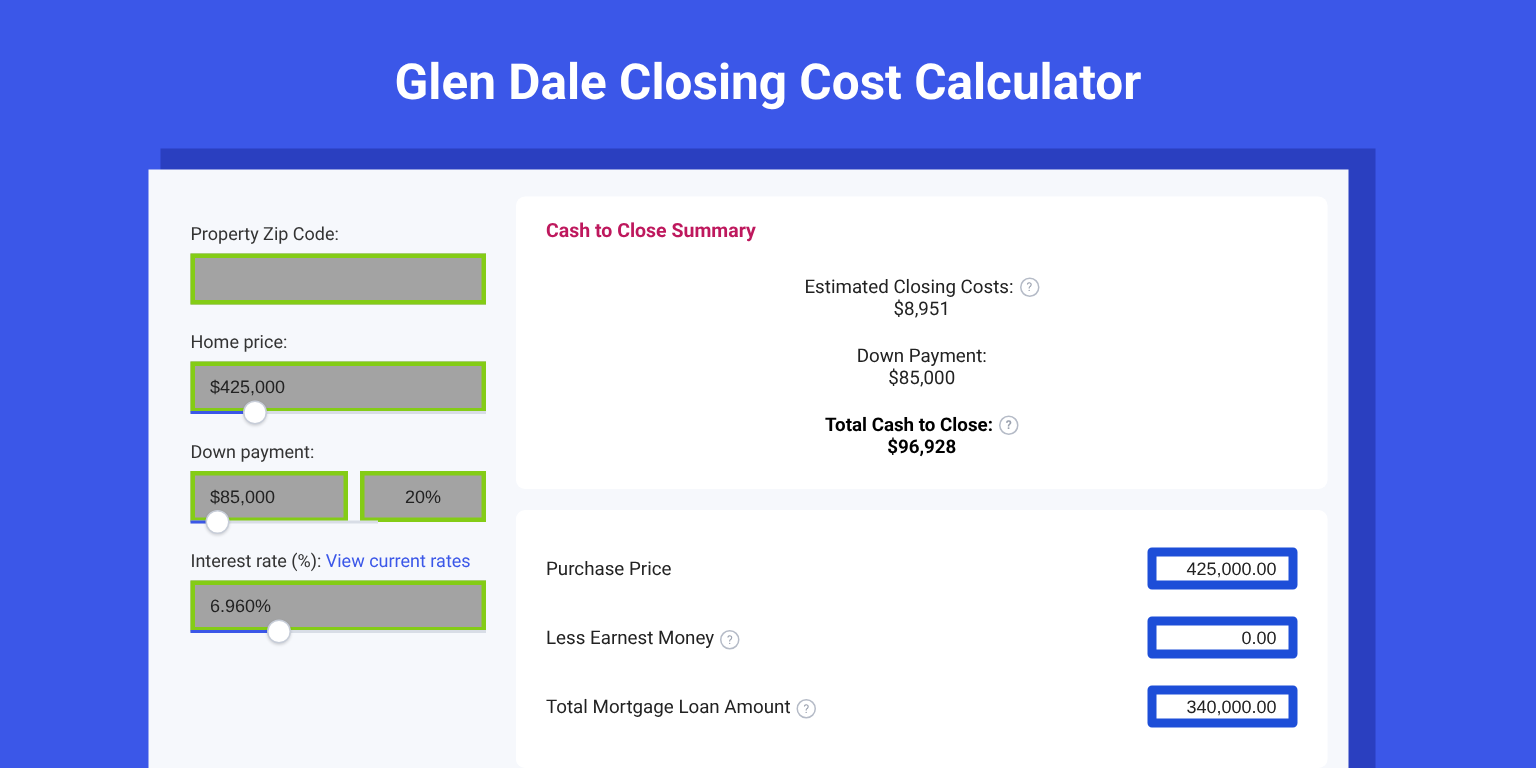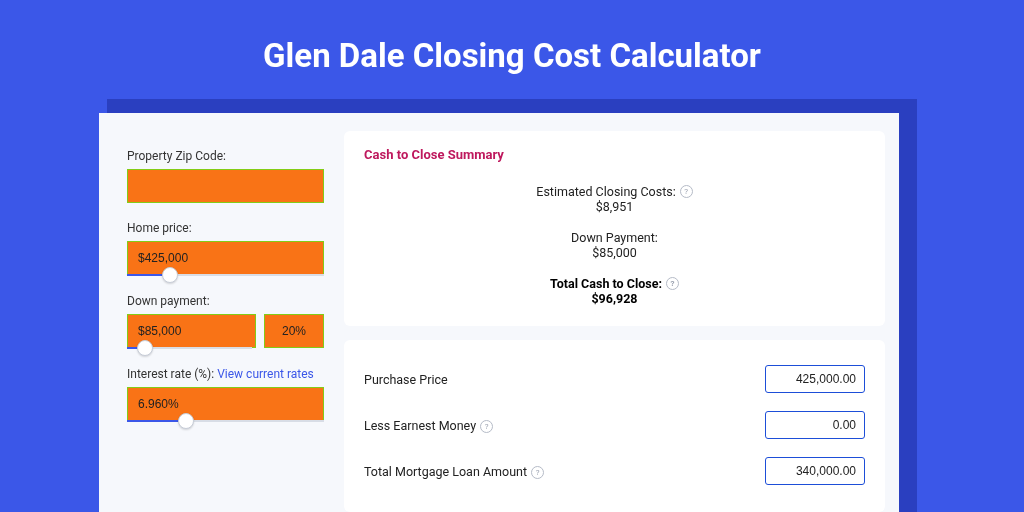--- a/index.html
+++ b/index.html
@@ -35,30 +35,30 @@
     padding: 36px 20px 0 28px;
     font-size: 12px;
     color: #222;
   }
   .field { margin-bottom: 18px; }
   .field-label { display: block; margin-bottom: 6px; color: #333; font-size: 12px; }
   .field-label .link { color: #3b57e8; cursor: pointer; }
   .input {
     width: 100%;
     height: 34px;
-    border: 1px solid #84cc16;
-    background: #f97316;
+    border: 3px solid #84cc16;
+    background: #a3a3a3;
     padding: 0 10px;
     font-size: 12px;
     color: #222;
     outline: none;
   }
   .input-row { display: flex; gap: 8px; }
   .input-row .input { flex: 1; }
-  .input-row .pct { width: 60px; flex: none; text-align: center; }
+  .input-row .pct { width: 84px; flex: none; text-align: center; }
   .slider-track {
     position: relative;
     height: 2px;
     background: #d8dde6;
     margin-top: -1px;
   }
   .slider-fill {
     position: absolute;
     left: 0; top: 0;
     height: 2px;
@@ -120,21 +120,21 @@
     justify-content: space-between;
     align-items: center;
     font-size: 12.5px;
     color: #222;
     padding: 9px 0;
   }
   .ws-row .left { display: flex; align-items: flex-end; gap: 4px; }
   .mini-input {
     width: 100px;
     height: 28px;
-    border: 1px solid #1d4ed8;
+    border: 6px solid #1d4ed8;
     border-radius: 3px;
     text-align: right;
     padding: 0 8px;
     font-size: 12px;
     color: #222;
     background: #fff;
     outline: none;
   }
   .fade-bottom {
     color: #777;

